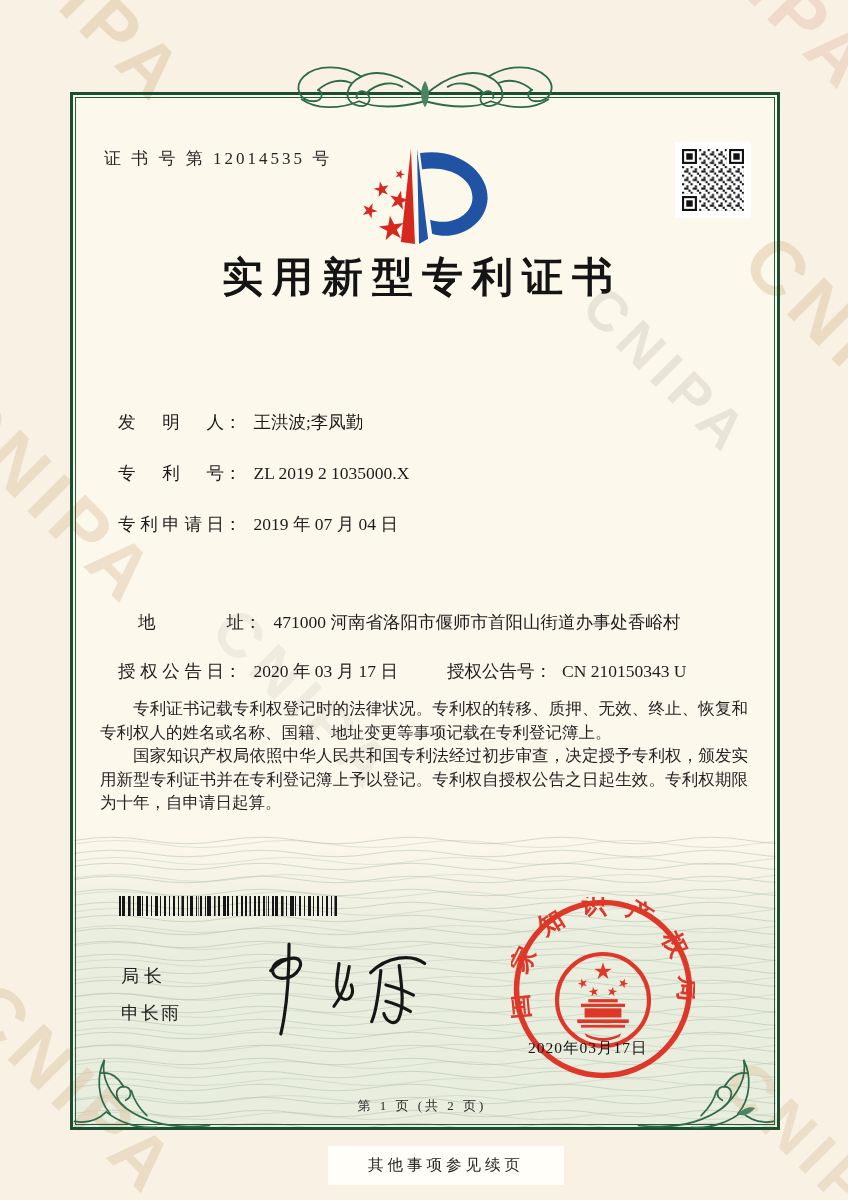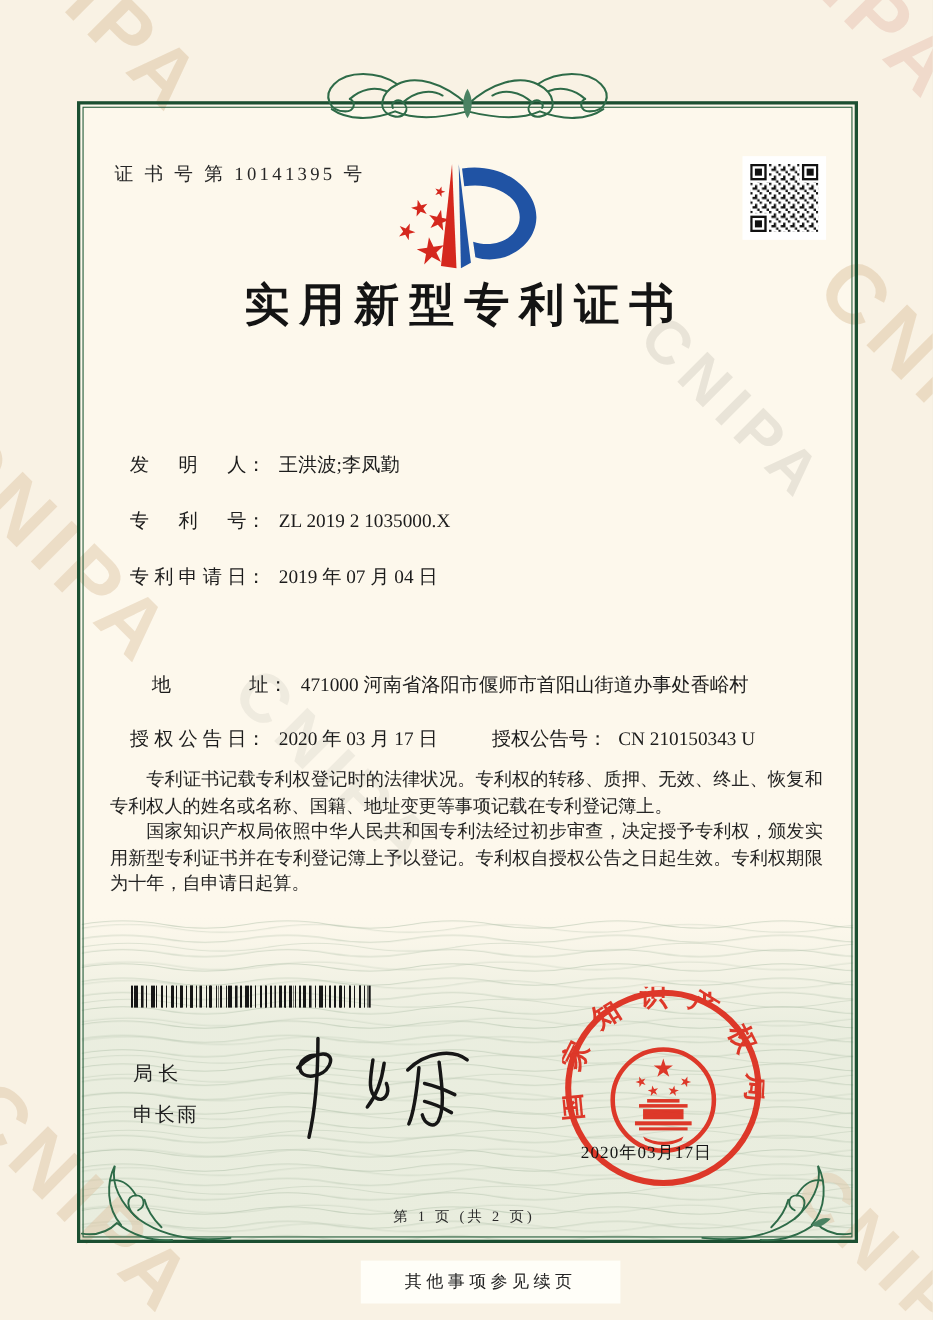--- a/index.html
+++ b/index.html
@@ -126,21 +126,21 @@
   <svg class="ornament orn-bl" viewBox="0 0 150 85">
     <g stroke="#2e6b48" stroke-width="1.8" fill="none" stroke-linecap="round">
       <path d="M5,76 C40,80 70,74 92,58 C104,49 104,36 94,36 C86,36 84,46 92,50"></path>
       <path d="M92,58 C108,44 118,26 114,8 C122,24 122,48 108,64"></path>
       <path d="M60,78 C80,80 100,72 112,62 C120,70 132,74 145,72"></path>
       <path d="M94,36 C100,26 108,20 118,22"></path>
       <path d="M70,66 C78,58 84,48 86,40"></path>
     </g>
   </svg>
 
-  <div class="cert-number">证 书 号 第 10141395 号</div>
+  <div class="cert-number">证 书 号 第 12014535 号</div>
 
   <svg class="logo" viewBox="0 0 160 115">
     <defs>
       <g id="star">
           <polygon points="0,-1 0.2245,-0.309 0.951,-0.309 0.3633,0.118 0.5878,0.809 0,0.382 -0.5878,0.809 -0.3633,0.118 -0.951,-0.309 -0.2245,-0.309"></polygon>
         </g>
     </defs>
     <path d="M83,14 C122,8 151,34 150,59 C149,85 120,102 95,94 L93,80 C113,87 135,76 135,58 C135,39 112,26 85,30 Z" fill="#2053a4"></path>
     <polygon points="80,10 91,99 82,104" fill="#2053a4"></polygon>
     <polygon points="74,10 78,104 64,102" fill="#d5281e"></polygon>

